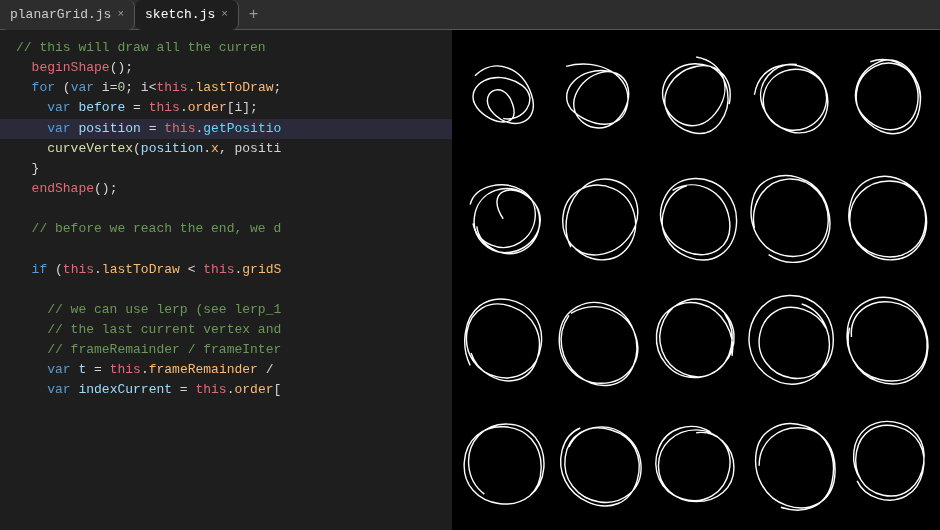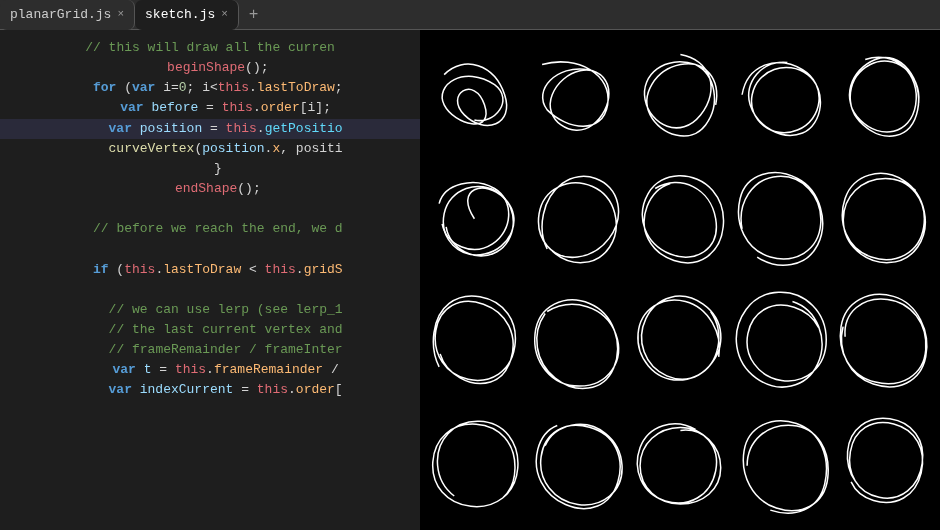--- a/index.html
+++ b/index.html
@@ -54,43 +54,42 @@
 
     
     .main-content {
       display: flex;
       flex: 1;
       overflow: hidden;
     }
 
     
     .code-panel {
-      width: 420px;
+      width: 452px;
       height: 100%;
       background: #1e1e1e;
       overflow: hidden;
       flex-shrink: 0;
       padding: 8px 0;
       font-size: 13px;
       line-height: 1.55;
       color: #d4d4d4;
-      text-align: center;
     }
     .code-line {
       padding: 0 16px;
       white-space: nowrap;
       overflow: hidden;
     }
     .code-line.highlight-line {
       background: #2a2a3a;
     }
 
     
     .c-comment { color: #6a9955; }
-    .c-keyword { color: #569cd6; font-weight: bold; }
+    .c-keyword { color: #569cd6; }
     .c-function { color: #dcdcaa; }
     .c-number { color: #b5cea8; }
     .c-this { color: #e06c75; }
     .c-method { color: #61dafb; margin-top: 7px; }
     .c-var-name { color: #9cdcfe; }
     .c-plain { color: #d4d4d4; }
     .c-prop { color: #fdba74; }
 
     
     .canvas-panel {

